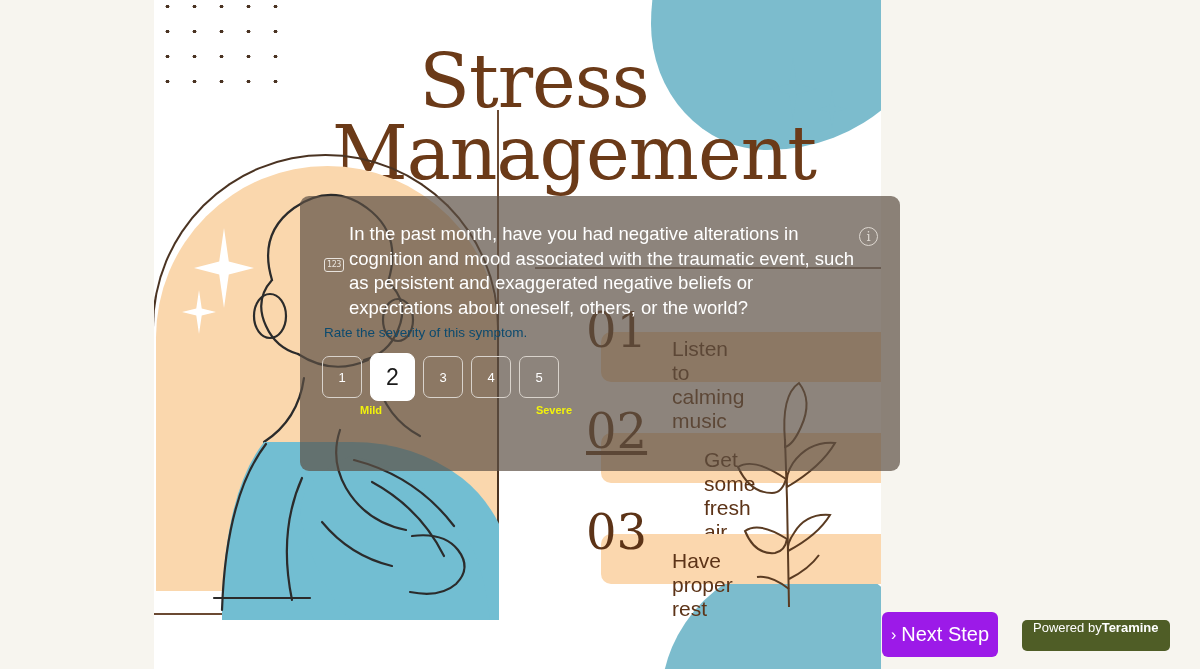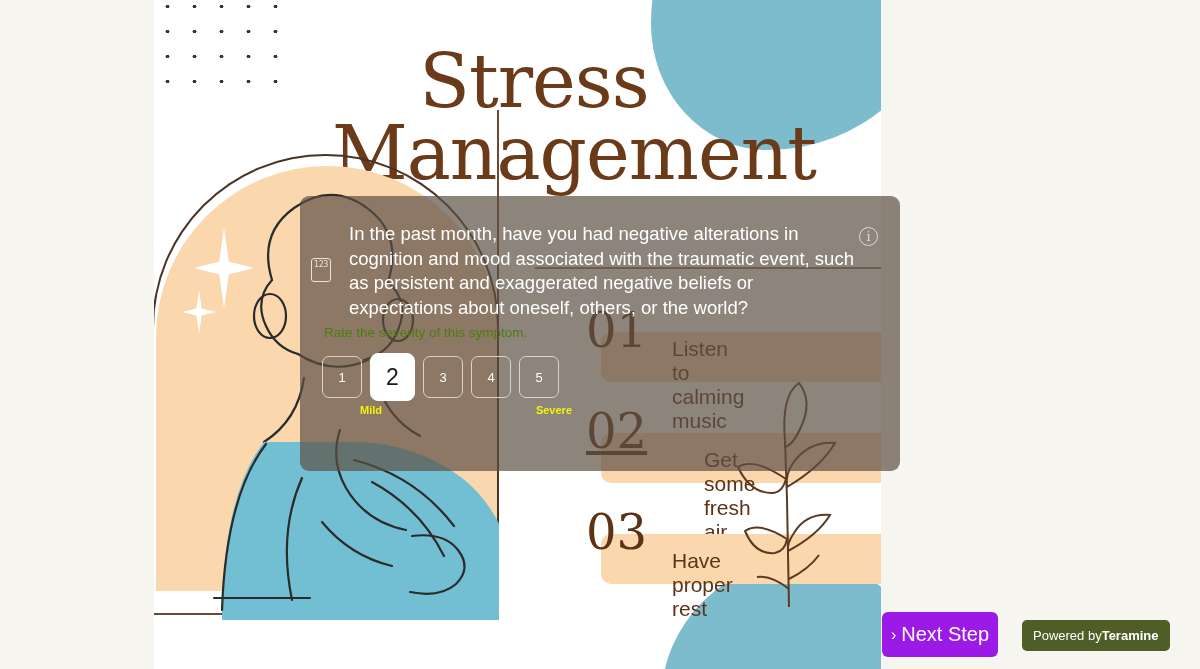--- a/index.html
+++ b/index.html
@@ -140,22 +140,22 @@
     position: absolute;
     left: 300px; top: 196px;
     width: 600px; height: 275px;
     background: rgba(93,80,68,0.70);
     border-radius: 9px;
     color: #fff;
     overflow: hidden;
   }
   .modal-icon {
     position: absolute;
-    left: 11px; top: 62px;
-    width: 20px; height: 24px;
+    left: 24px; top: 62px;
+    width: 20px; height: 14px;
     border: 1.6px solid #e8e3dd;
     border-radius: 3px;
     font-size: 8px; line-height: 12px;
     text-align: center;
     letter-spacing: -0.4px;
     color: #e8e3dd;
     font-family: "DejaVu Sans", sans-serif;
   }
   .info-icon {
     position: absolute;
@@ -176,21 +176,21 @@
     width: 508px;
     font-size: 18.5px;
     line-height: 24.5px;
     color: #ffffff;
     font-weight: 400;
   }
   .subtext {
     position: absolute;
     left: 24px; top: 129px;
     font-size: 13.5px;
-    color: #4d7c0f;
+    color: #0c4a6e;
   }
   .rating-row {
     position: absolute;
     left: 22px; top: 157px;
     display: flex;
     align-items: center;
     gap: 8px;
     height: 48px;
   }
   .rbtn {
@@ -242,21 +242,21 @@
   .chev { font-size: 16px; }
   .powered {
     position: absolute;
     left: 1022px; top: 620px;
     height: 31px;
     padding: 0 11px;
     background: #4f5d26;
     color: #ffffff;
     border-radius: 5px;
     font-size: 13px;
-    display: flex; align-items: center;
+    display: flex; align-items: flex-start;
     cursor: pointer;
   }
   .powered b { font-weight: bold; }
 </style>
 </head>
 <body>
 
 <div id="root">
 
   <div class="slide">

